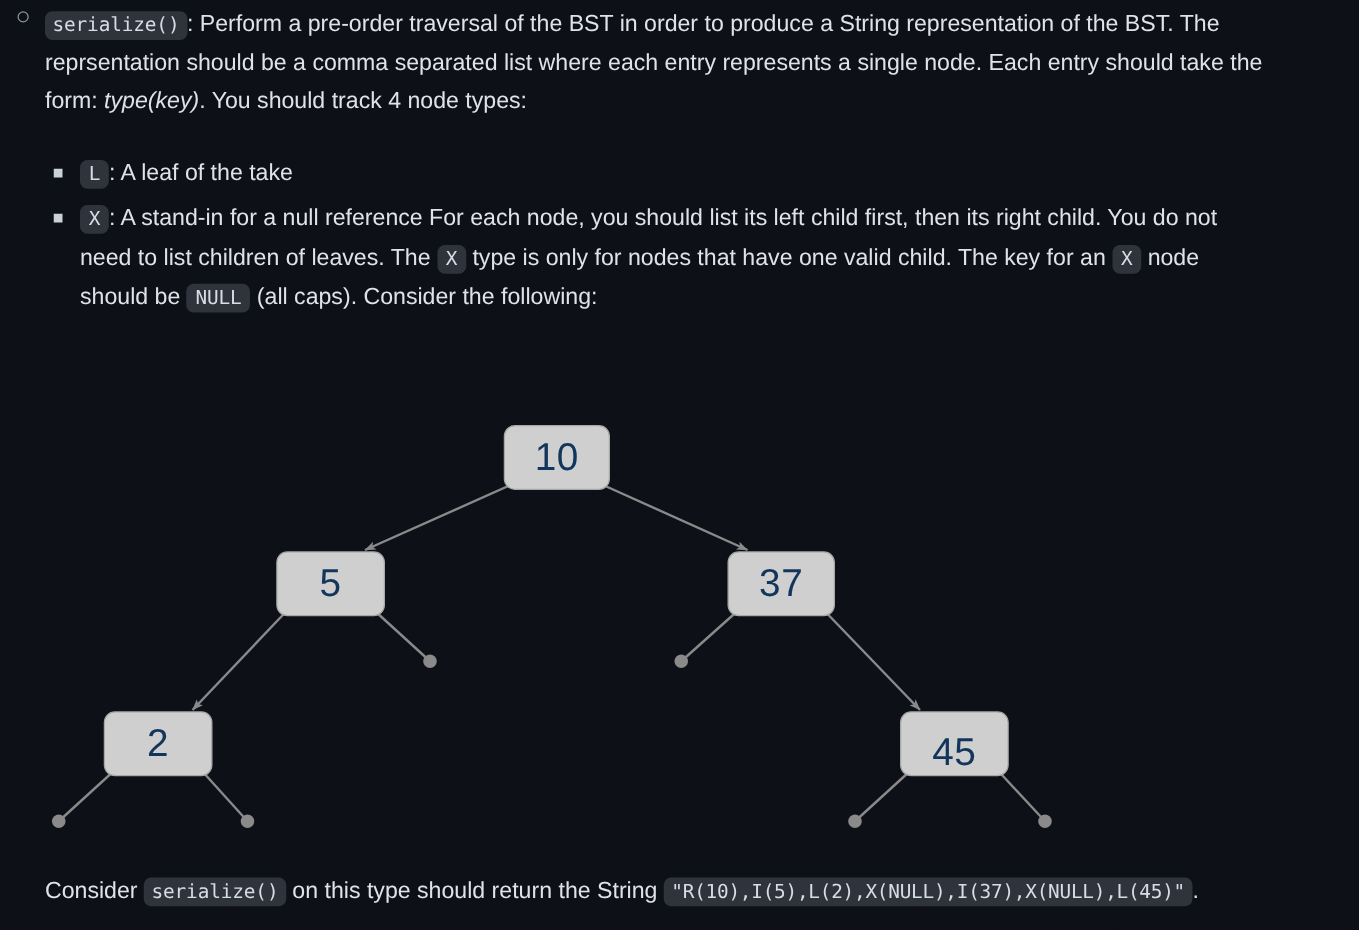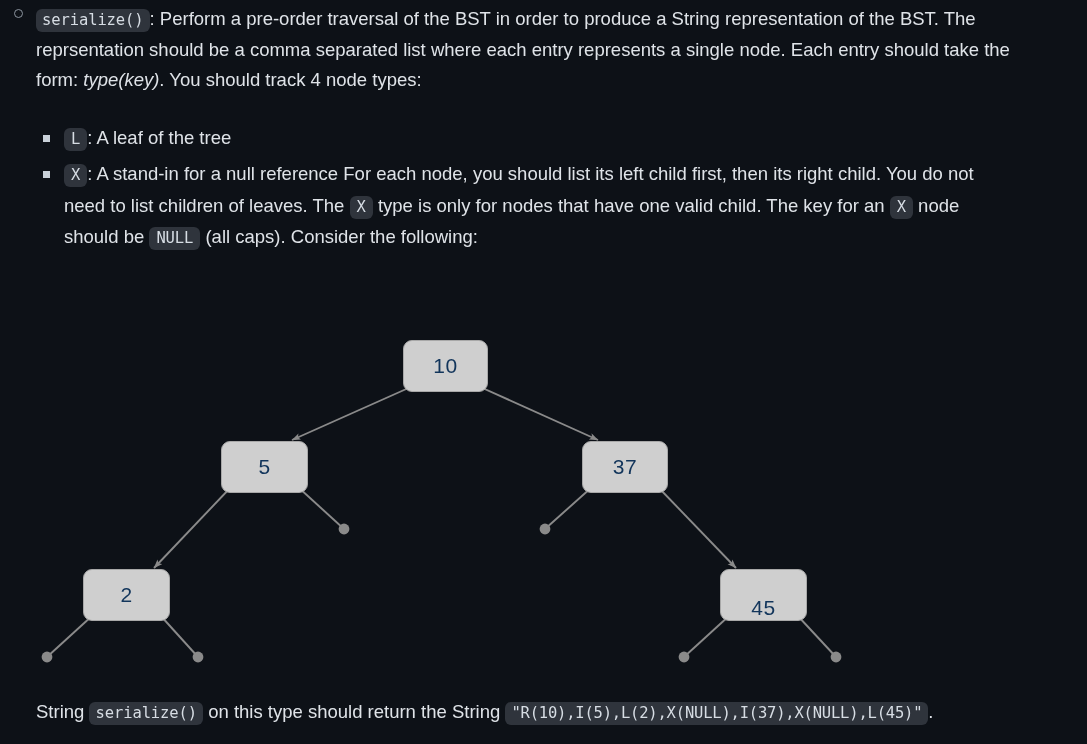--- a/index.html
+++ b/index.html
@@ -103,21 +103,21 @@
     left: 0; top: 0;
   }
   .node {
     position: absolute;
     box-sizing: border-box;
     background: #cfcfcf;
     border: 1.5px solid #a8a8a8;
     border-radius: 9px;
     color: #12355b;
     font-family: "Liberation Sans", sans-serif;
-    font-size: 21px;
+    font-size: 31px;
     display: flex;
     align-items: center;
     justify-content: center;
     letter-spacing: 0.5px;
   }
 
   
   .caption {
     position: absolute;
     left: 36px;
@@ -146,21 +146,21 @@
   <div class="outline-item">
     <span class="o-bullet"></span>
     <div class="o-body">
       <code class="chip">serialize()</code><span>: Perform a pre-order traversal of the BST in order to produce a String representation of the BST. The reprsentation should be a comma separated list where each entry represents a single node. Each entry should take the form: </span><em class="ital">type(key)</em><span>. You should track 4 node types:</span>
     </div>
   </div>
 
   <ul class="sub-list" style="position:absolute; top:113px;">
     <li>
       <span class="s-bullet"></span>
-      <code class="chip tiny">L</code><span>: A leaf of the tree</span>
+      <code class="chip tiny">L</code><span>: A leaf of the take</span>
     </li>
     <li>
       <span class="s-bullet"></span>
       <code class="chip tiny">X</code><span>: A stand-in for a null reference For each node, you should list its left child first, then its right child. You do not need to list children of leaves. The </span><code class="chip tiny">X</code><span> type is only for nodes that have one valid child. The key for an </span><code class="chip tiny">X</code><span> node should be </span><code class="chip tiny">NULL</code><span> (all caps). Consider the following:</span>
     </li>
   </ul>
 
   <div class="tree-wrap">
     <svg class="tree-svg" width="1087" height="368">
       <defs>
@@ -202,16 +202,16 @@
         <div class="node" style="left: 83px; top: 251px; width: 87px; height: 52px;">
           <span>2</span>
         </div>
         <div class="node" style="left: 720px; top: 251px; width: 87px; height: 52px; align-items: flex-end;">
           <span>45</span>
         </div>
       </div>
   </div>
 
   <div class="caption">
-    <span>String </span><code class="chip">serialize()</code><span> on this type should return the String </span><code class="result">"R(10),I(5),L(2),X(NULL),I(37),X(NULL),L(45)"</code><span>.</span>
+    <span>Consider </span><code class="chip">serialize()</code><span> on this type should return the String </span><code class="result">"R(10),I(5),L(2),X(NULL),I(37),X(NULL),L(45)"</code><span>.</span>
   </div>
 
 </div>
 
 </body></html>

